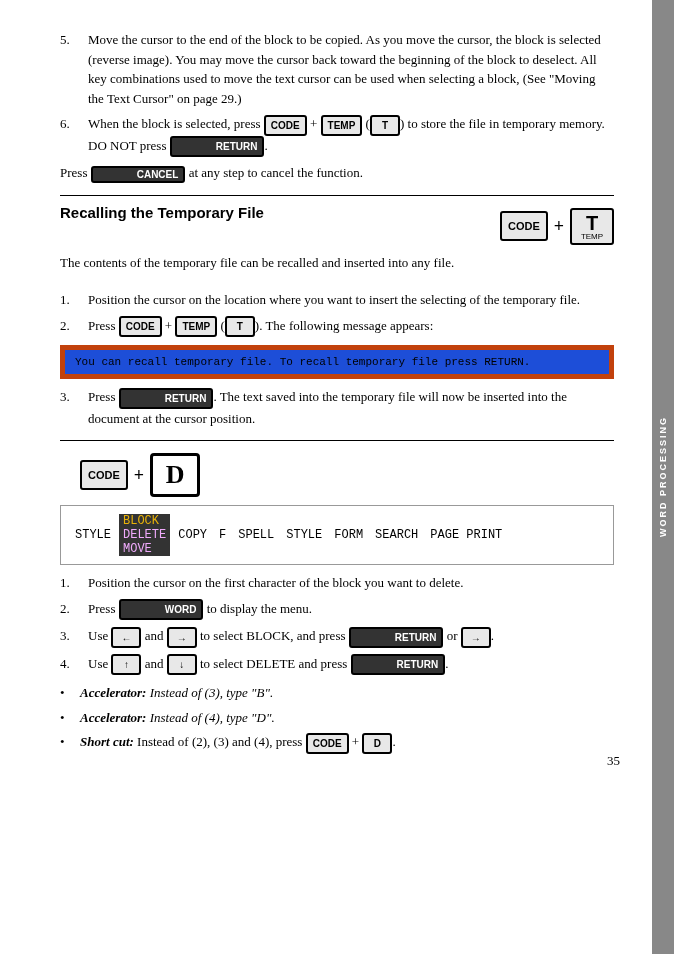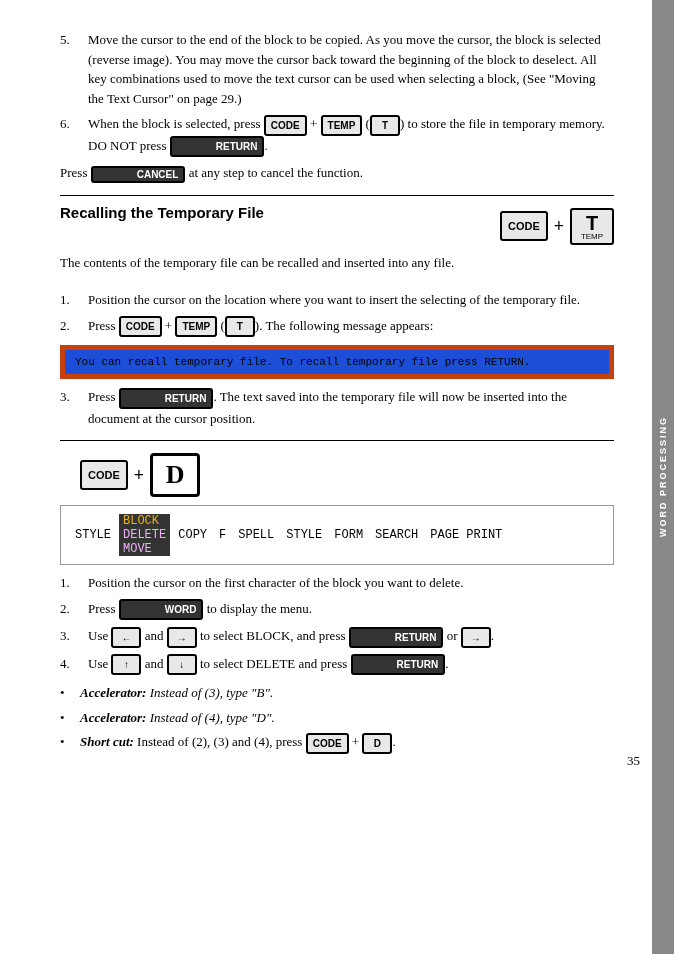--- a/index.html
+++ b/index.html
@@ -168,21 +168,21 @@
       margin-bottom: 5px;
       line-height: 1.5;
     }
     .bullet-dot { min-width: 20px; }
     .bullet-body { flex: 1; }
     .bold-label { font-weight: bold; font-style: italic; text-align: center; }
     .italic-text { font-style: italic; }
     .page-number {
       position: absolute;
       bottom: 20px;
-      right: 34px;
+      right: 54px;
       font-size: 13px;
     }
   </style>
 </head>
 <body>
 
 <div class="page">
   <div class="side-tab">
     <span class="side-tab-text">WORD PROCESSING</span>
   </div>

